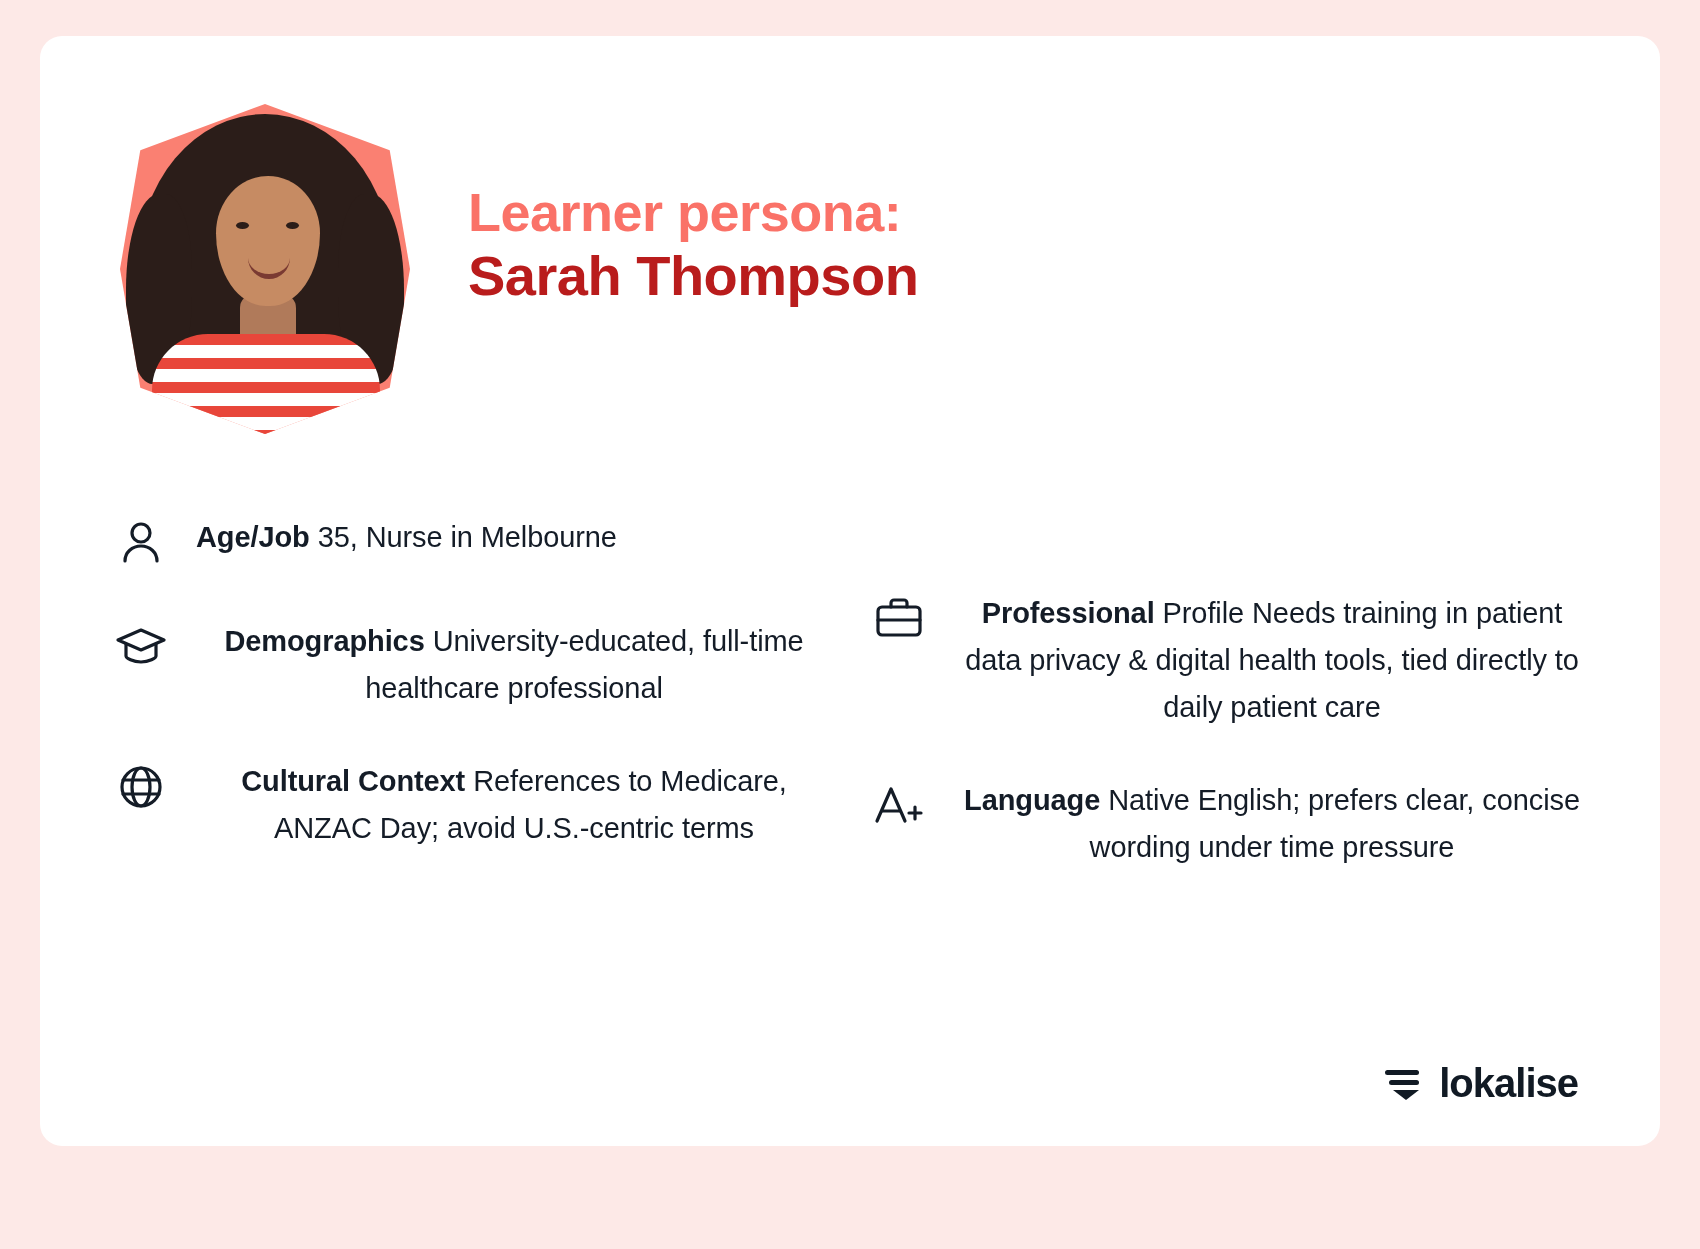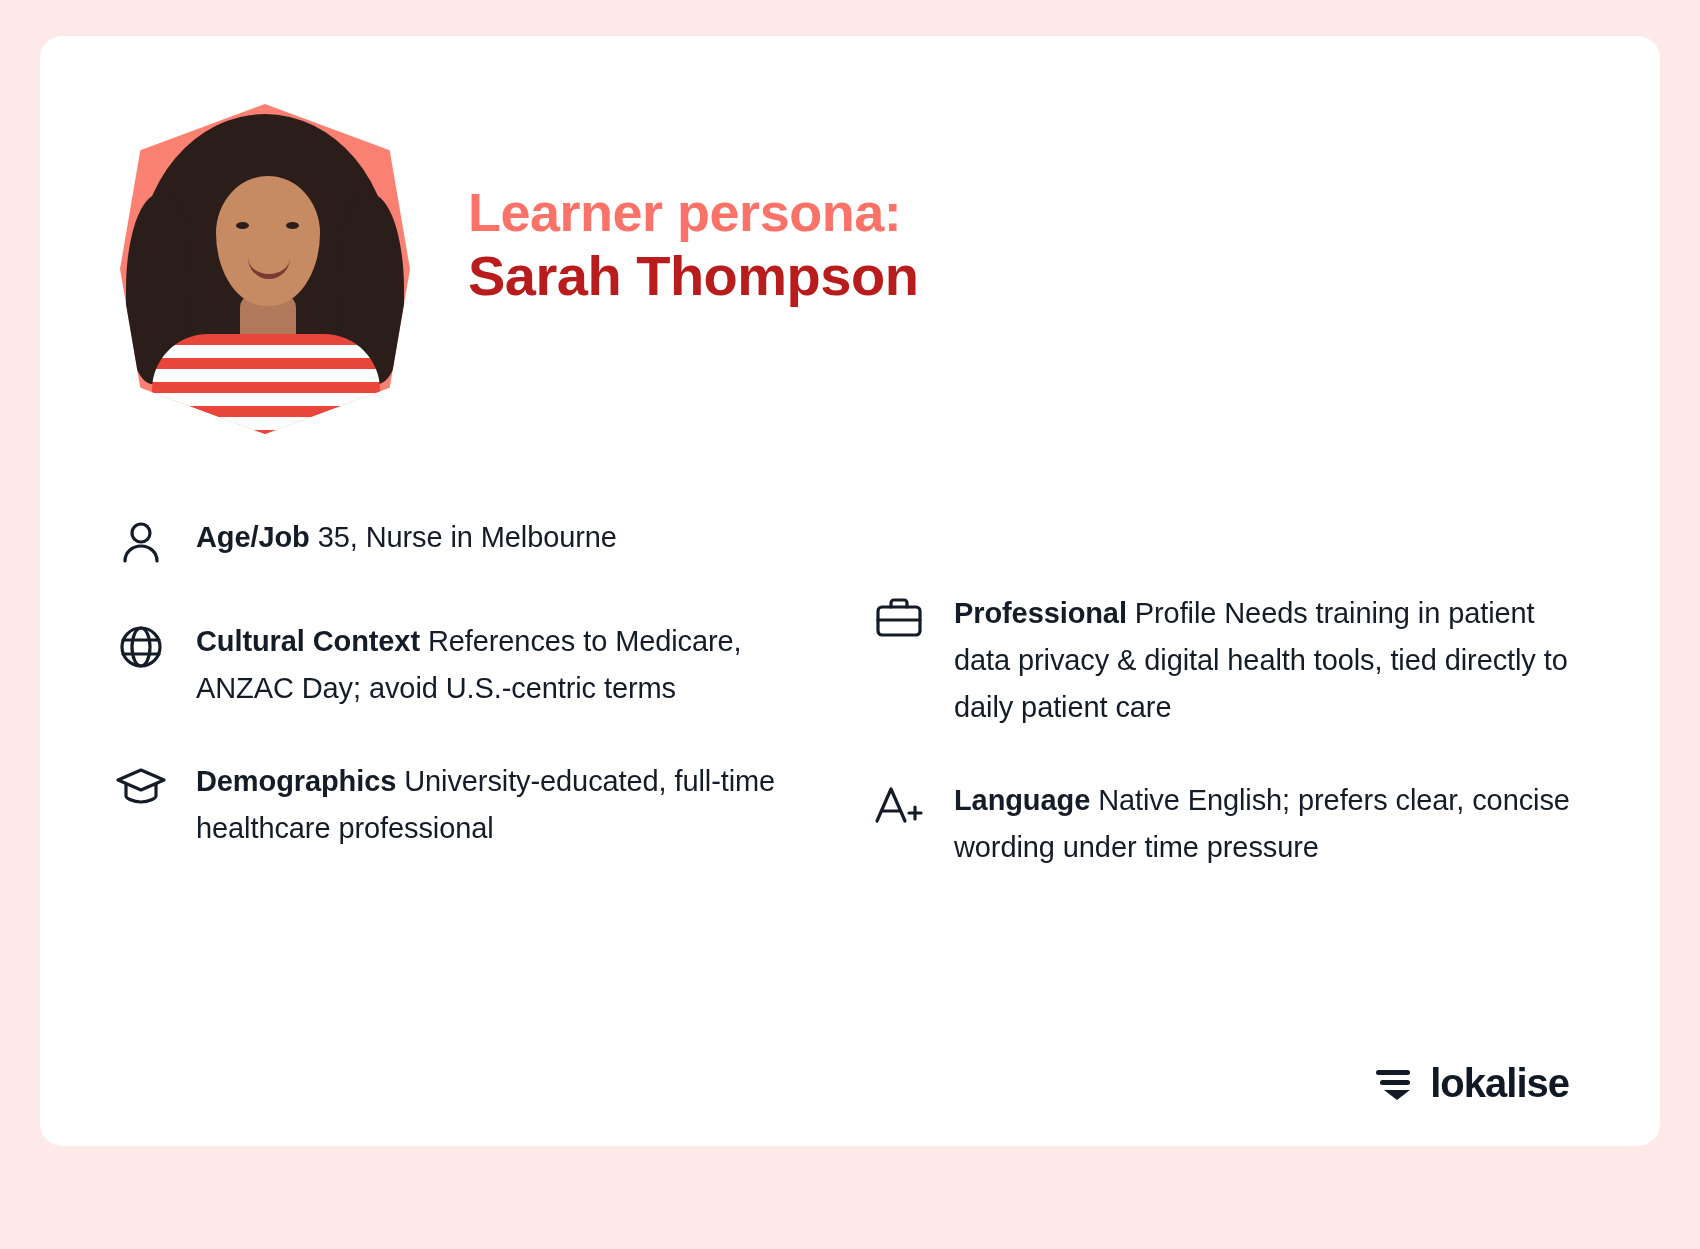--- a/index.html
+++ b/index.html
@@ -157,20 +157,21 @@
     color: #b91c1c;
     line-height: 1.25;
     letter-spacing: -0.5px;
   }
 
   
   .details {
     display: flex;
     gap: 36px;
     margin-top: 78px;
+    text-align: center;
   }
   .col {
     width: 740px;
   }
   .col.right {
     padding-top: 2px;
   }
 
   .row {
     display: flex;
@@ -193,21 +194,21 @@
     color: #141C27;
     letter-spacing: -0.1px;
   }
   .row-text b {
     font-weight: bold;
   }
 
   
   .logo {
     position: absolute;
-    right: 91px;
+    right: 82px;
     bottom: 40px;
     display: flex;
     align-items: center;
     gap: 14px;
   }
   .logo-mark {
     width: 40px;
     height: 34px;
     display: block;
   }
@@ -259,40 +260,40 @@
               <path d="M9 43c0-8.8 7.2-15 16-15s16 6.2 16 15"></path>
             </svg>
           </div>
           <div class="row-text">
             <b>Age/Job</b><span> 35, Nurse in Melbourne</span>
           </div>
         </div>
 
         <div class="row">
           <div class="icon-cell">
+            <svg width="54" height="46" viewBox="0 0 54 46" fill="none" stroke="#141C27" stroke-width="3.2" stroke-linecap="round" stroke-linejoin="round">
+              <path d="M27 8 50 18 27 28 4 18 27 8Z"></path>
+              <path d="M12 22v12c0 2 7 6 15 6s15-4 15-6V22"></path>
+            </svg>
+          </div>
+          <div class="row-text">
+            <b>Demographics</b><span> University-educated, full-time healthcare professional</span>
+          </div>
+        </div>
+
+        <div class="row">
+          <div class="icon-cell">
             <svg width="50" height="50" viewBox="0 0 50 50" fill="none" stroke="#141C27" stroke-width="3.2" stroke-linecap="round" stroke-linejoin="round">
               <circle cx="25" cy="25" r="19"></circle>
               <ellipse cx="25" cy="25" rx="9" ry="19"></ellipse>
               <path d="M7 18h36M7 32h36"></path>
             </svg>
           </div>
           <div class="row-text">
             <b>Cultural Context</b><span> References to Medicare, ANZAC Day; avoid U.S.-centric terms</span>
-          </div>
-        </div>
-
-        <div class="row">
-          <div class="icon-cell">
-            <svg width="54" height="46" viewBox="0 0 54 46" fill="none" stroke="#141C27" stroke-width="3.2" stroke-linecap="round" stroke-linejoin="round">
-              <path d="M27 8 50 18 27 28 4 18 27 8Z"></path>
-              <path d="M12 22v12c0 2 7 6 15 6s15-4 15-6V22"></path>
-            </svg>
-          </div>
-          <div class="row-text">
-            <b>Demographics</b><span> University-educated, full-time healthcare professional</span>
           </div>
         </div>
 
       </div>
 
       <div class="col right">
 
         <div class="row" style="margin-top:74px;">
           <div class="icon-cell">
             <svg width="52" height="46" viewBox="0 0 52 46" fill="none" stroke="#141C27" stroke-width="3.2" stroke-linecap="round" stroke-linejoin="round">

